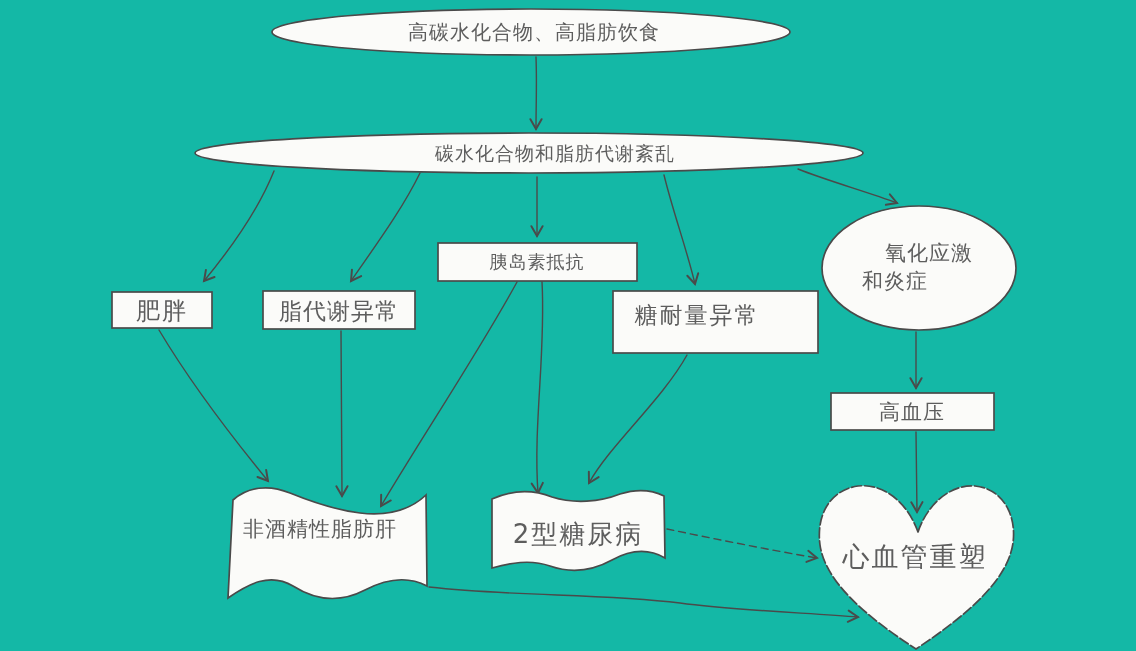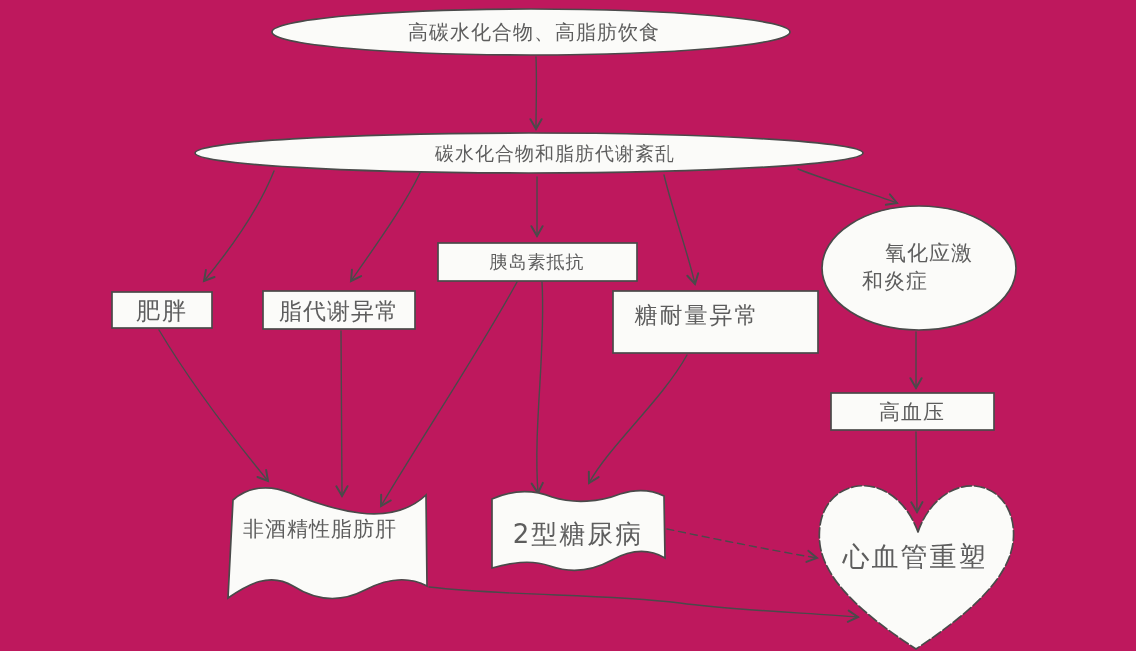--- a/index.html
+++ b/index.html
@@ -4,21 +4,21 @@
 <style>
   html,body{margin:0;padding:0;}
   body{
     background:#ffffff;
     font-family:"DejaVu Sans", sans-serif;
   }
   .stage{
     position:relative;
     width:1136px;height:651px;
     margin:0 auto;
-    background:#be185d;
+    background:#14b8a6;
     overflow:hidden;
   }
   svg{display:block;}
   .shape{
     fill:#fbfbf9;
     stroke:#4a4a4a;
     stroke-width:1.7;
   }
   .shape.sketchy{
     stroke-dasharray:10 3;

